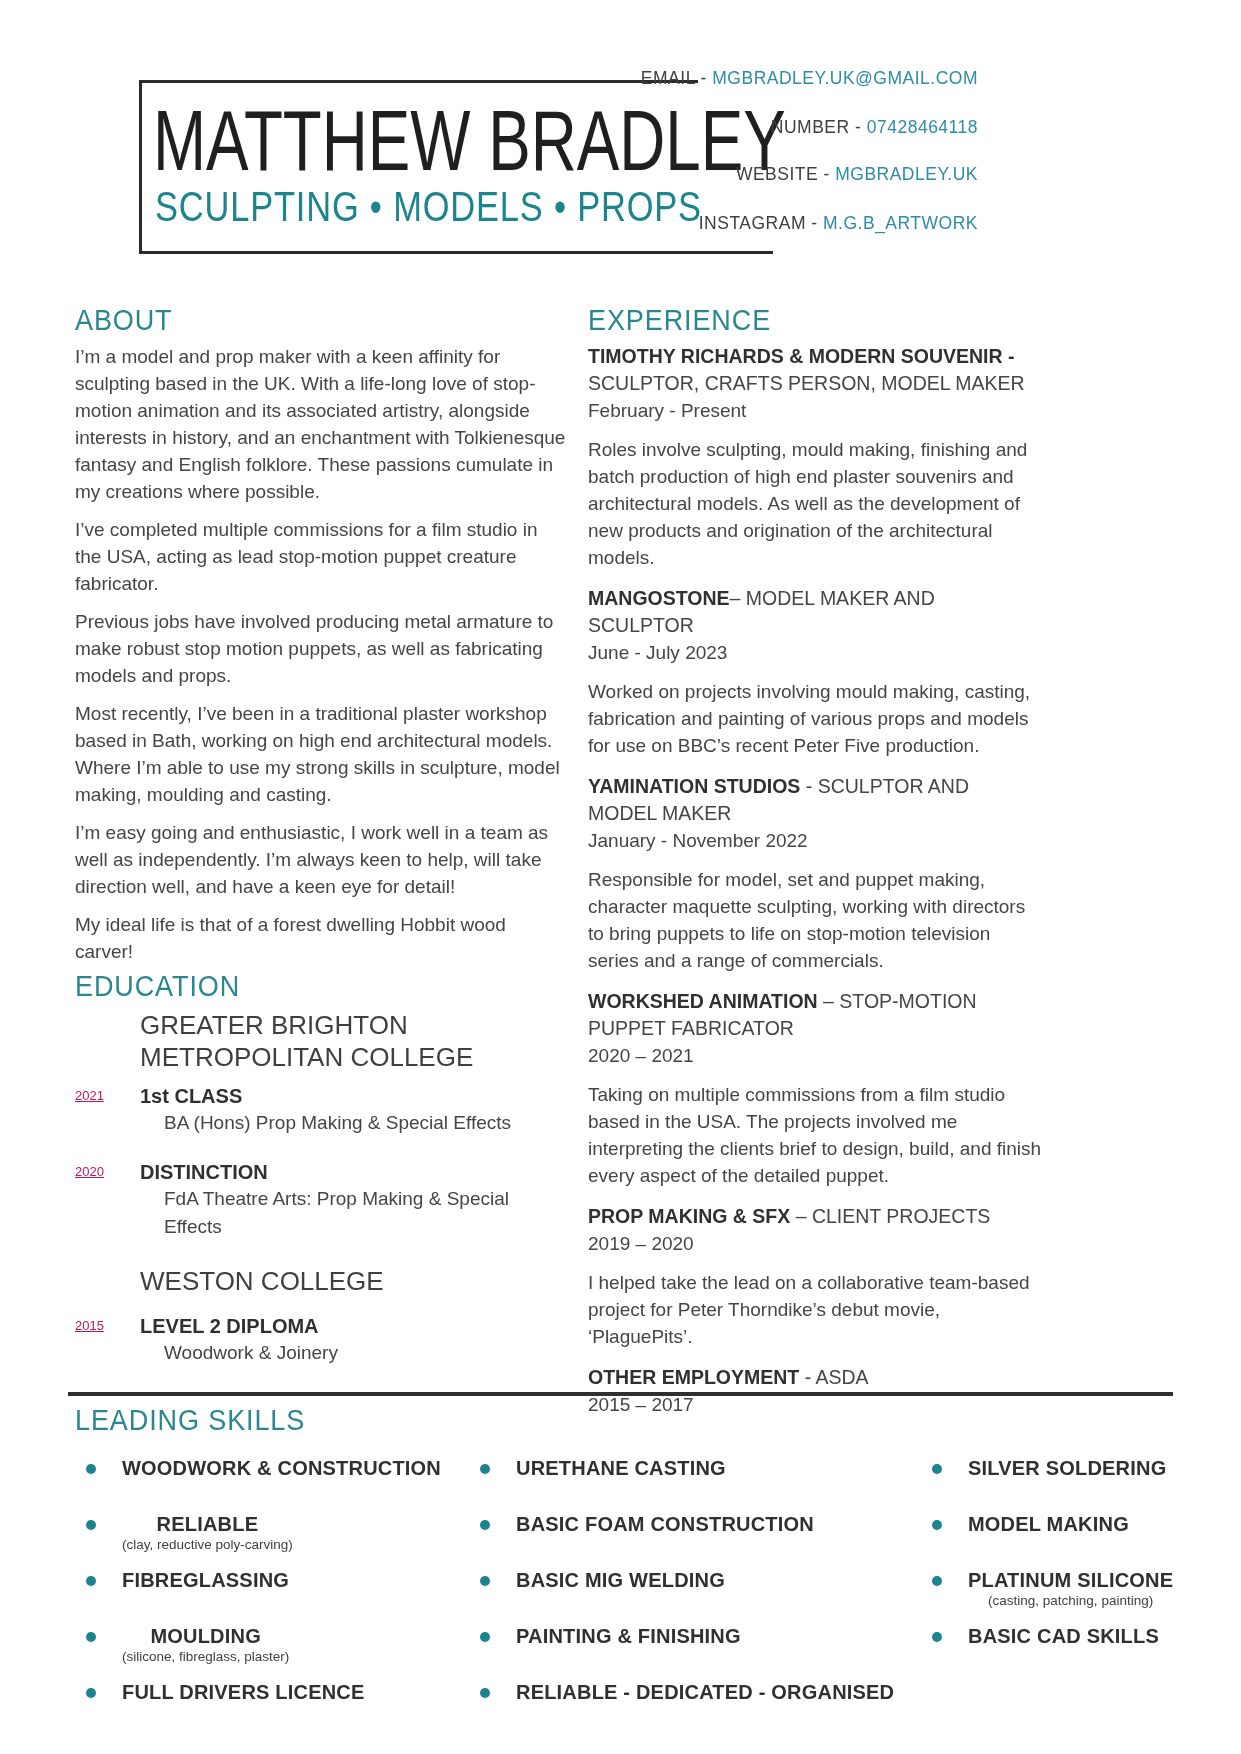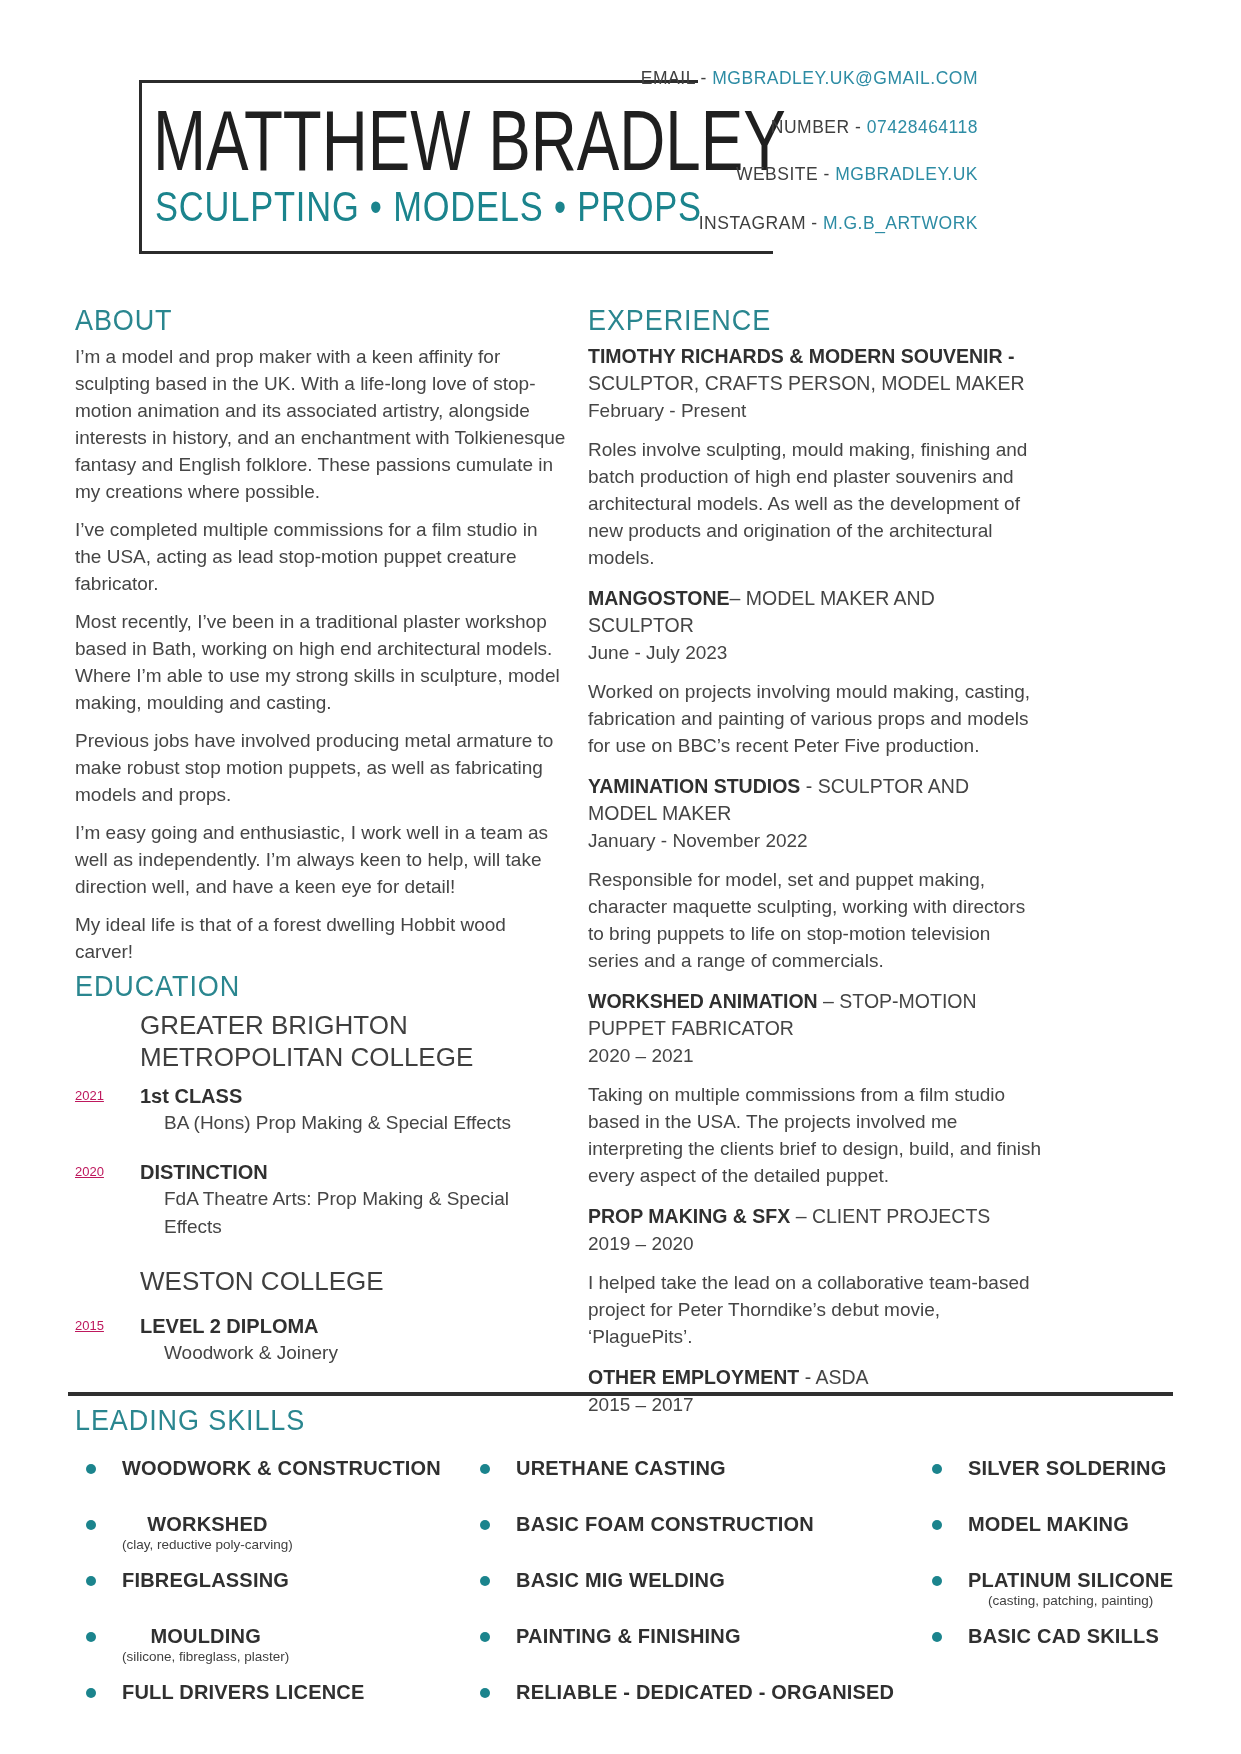--- a/index.html
+++ b/index.html
@@ -105,22 +105,22 @@
       <div class="contact-line"><span class="contact-label">NUMBER - </span><span class="contact-value">07428464118</span></div>
       <div class="contact-line"><span class="contact-label">WEBSITE - </span><span class="contact-value">MGBRADLEY.UK</span></div>
       <div class="contact-line"><span class="contact-label">INSTAGRAM - </span><span class="contact-value">M.G.B_ARTWORK</span></div>
     </div>
 
   <div class="about-col">
     <h2 class="sec-head">ABOUT</h2>
     <div>
         <p>I’m a model and prop maker with a keen affinity for sculpting based in the UK. With a life-long love of stop-motion animation and its associated artistry, alongside interests in history, and an enchantment with Tolkienesque fantasy and English folklore. These passions cumulate in my creations where possible.</p>
         <p>I’ve completed multiple commissions for a film studio in the USA, acting as lead stop-motion puppet creature fabricator.</p>
+        <p>Previous jobs have involved producing metal armature to make robust stop motion puppets, as well as fabricating models and props.</p>
         <p>Most recently, I’ve been in a traditional plaster workshop based in Bath, working on high end architectural models. Where I’m able to use my strong skills in sculpture, model making, moulding and casting.</p>
-        <p>Previous jobs have involved producing metal armature to make robust stop motion puppets, as well as fabricating models and props.</p>
         <p>I’m easy going and enthusiastic, I work well in a team as well as independently. I’m always keen to help, will take direction well, and have a keen eye for detail!</p>
         <p>My ideal life is that of a forest dwelling Hobbit wood carver!</p>
       </div>
   </div>
 
   <div class="exp-col">
     <h2 class="sec-head">EXPERIENCE</h2>
     <div>
         <div class="job">
           <p class="job-title"><span class="job-company">TIMOTHY RICHARDS &amp; MODERN SOUVENIR -</span><span class="job-role"> SCULPTOR, CRAFTS PERSON, MODEL MAKER</span></p>
@@ -195,21 +195,21 @@
       <div class="skill-col">
         <div class="skill-item">
           <span class="dot"></span>
           <div class="skill-text">
             <div class="skill-label">WOODWORK &amp; CONSTRUCTION</div>
           </div>
         </div>
         <div class="skill-item">
           <span class="dot"></span>
           <div class="skill-text">
-            <div class="skill-label">WORKSHED</div>
+            <div class="skill-label">RELIABLE</div>
             <div class="skill-note">(clay, reductive poly-carving)</div>
           </div>
         </div>
         <div class="skill-item">
           <span class="dot"></span>
           <div class="skill-text">
             <div class="skill-label">FIBREGLASSING</div>
           </div>
         </div>
         <div class="skill-item">

